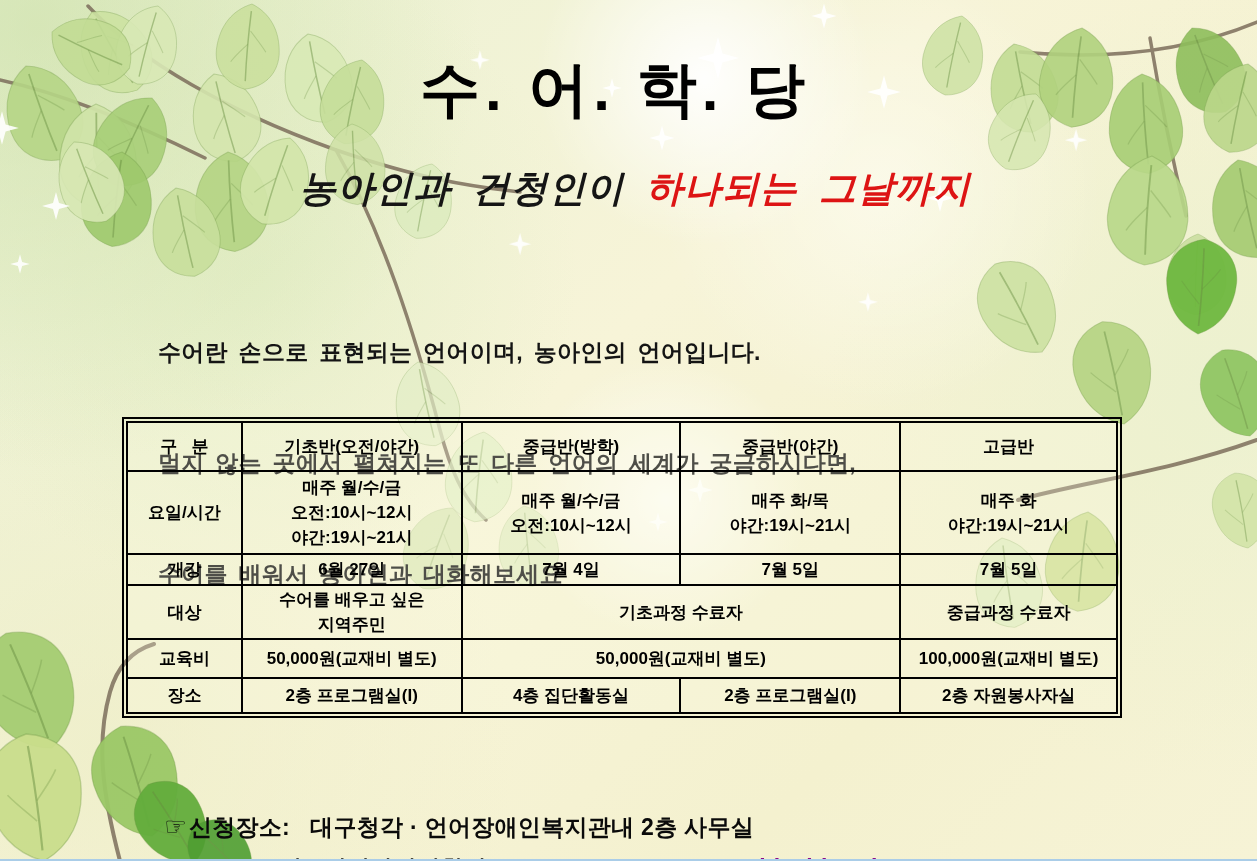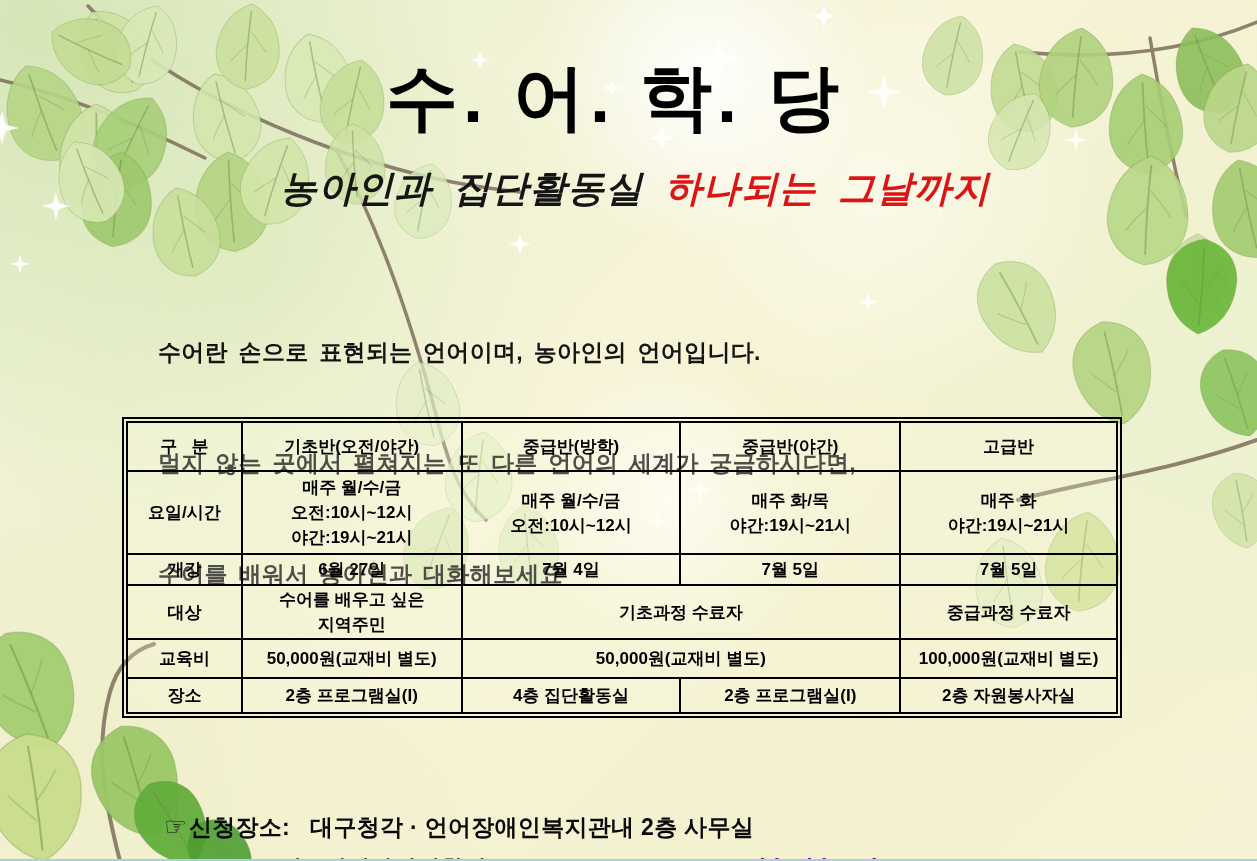--- a/index.html
+++ b/index.html
@@ -14,21 +14,21 @@
       radial-gradient(circle at 20% 32%, rgba(220,235,190,.55) 0%, rgba(220,235,190,0) 28%),
       radial-gradient(circle at 8% 88%, rgba(235,236,195,.6) 0%, rgba(235,236,195,0) 30%),
       radial-gradient(circle at 97% 45%, rgba(233,241,208,.7) 0%, rgba(233,241,208,0) 30%),
       linear-gradient(135deg,#e9f1d3 0%,#f7f4d8 45%,#f4f1cf 75%,#f6f3d6 100%);}
   .bg-svg{position:absolute;left:0;top:0;z-index:1;}
   .bottom-line{position:absolute;left:0;bottom:0;width:100%;height:2px;background:#aacdе8;
        background:#aacde8;z-index:5;}
   .content{position:absolute;inset:0;z-index:3;}
 
   .title{position:absolute;top:50px;left:0;width:1230px;text-align:center;
-    font-size:72px;font-weight:800;color:#000;letter-spacing:5px;}
+    font-size:60px;font-weight:800;color:#000;letter-spacing:5px;}
   .subtitle{position:absolute;top:164px;left:0;width:1270px;text-align:center;
     font-size:37px;font-style:italic;font-weight:600;letter-spacing:1px;word-spacing:10px;}
   .subtitle .red{color:#dd1414;}
   .subtitle .blk{color:#151515;}
 
   .intro{position:absolute;left:158px;top:260px;width:900px;
     font-size:23px;line-height:37px;font-weight:700;color:#141414;
     letter-spacing:.3px;word-spacing:4px;white-space:pre-wrap;}
 
   .table-wrap{position:absolute;left:122px;top:417px;width:1000px;box-sizing:border-box;
@@ -159,21 +159,21 @@
       <use href="#spark" transform="translate(1076,140) scale(0.8)"></use>
       <use href="#spark" transform="translate(480,60) scale(0.7)"></use>
     </g>
   </svg>
 
   <div class="content">
 
     <div class="title">수. 어. 학. 당</div>
 
     <div class="subtitle">
-      <span class="blk">농아인과 집단활동실</span>
+      <span class="blk">농아인과 건청인이</span>
       <span class="red">하나되는 그날까지</span>
     </div>
 
     <div class="intro">
       <div>수어란 손으로 표현되는 언어이며, 농아인의 언어입니다.</div>
       <div>멀지 않는 곳에서 펼쳐지는 또 다른 언어의 세계가 궁금하시다면,</div>
       <div>수어를 배워서 농아인과 대화해보세요</div>
     </div>
 
     <div class="table-wrap">

